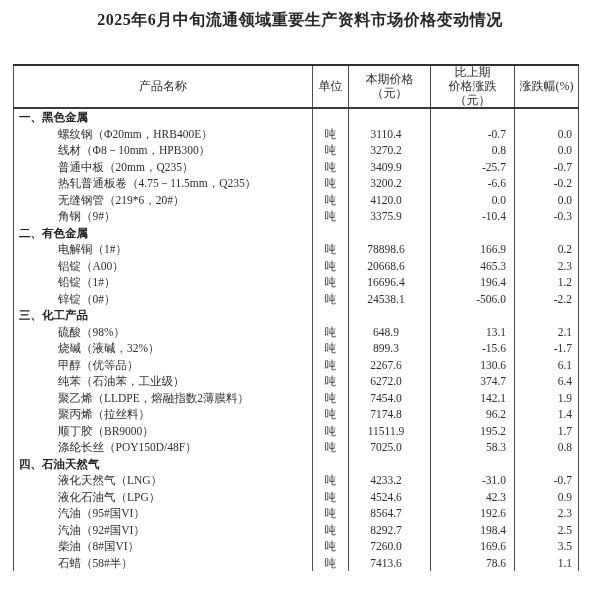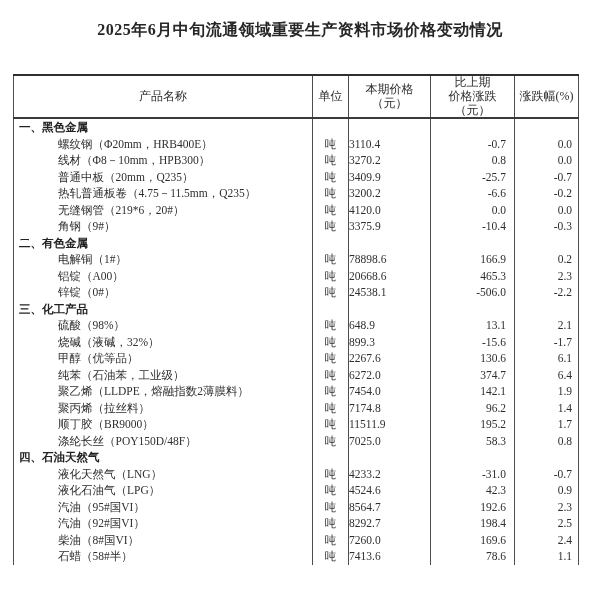--- a/index.html
+++ b/index.html
@@ -2,21 +2,21 @@
 <html><head>
 <meta charset="utf-8">
 <style>
   html, body { margin:0; padding:0; background:#ffffff; }
   .page {
     position:relative; width:600px; height:597px; overflow:hidden;
     background:#ffffff; color:#2b2b2b;
     font-family:"Liberation Serif","DejaVu Serif",serif;
   }
   .title {
-    margin:12px; padding-top:8px; text-align:center;
+    margin:2px; padding-top:8px; text-align:center;
     font-size:16px; font-weight:bold; color:#262626; letter-spacing:0.5px;
   }
   table.price-table {
     border-collapse:collapse; table-layout:fixed;
     width:565px; margin-left:13px; margin-top:33px;
     border-top:2px solid #2f2f2f;
   }
   .price-table th, .price-table td {
     border-left:1px solid #4d4d4d; border-right:1px solid #4d4d4d;
     padding:0; overflow:hidden; white-space:nowrap;
@@ -24,21 +24,21 @@
   .price-table thead th {
     border-bottom:2px solid #3a3a3a;
     height:40px; vertical-align:middle; text-align:center;
     font-weight:normal; font-size:12px; line-height:1.15;
     white-space:pre-line; color:#2b2b2b;
   }
   .price-table tbody td { height:16.5px; font-size:11.5px; line-height:16.5px; color:#2e2e2e; }
   td.name  { text-align:left; padding-left:44px; font-size:12px; }
   td.name.section { padding-left:5px; font-weight:bold; color:#222; }
   td.unit  { text-align:center; font-size:12px; }
-  td.price { text-align:left; padding-right:7px; }
+  td.price { text-align:center; padding-right:7px; }
   td.change{ text-align:right; padding-right:8px; }
   td.pct   { text-align:right; padding-right:6px; }
   col.c-name  { width:299px; }
   col.c-unit  { width:36px;  }
   col.c-price { width:82px;  }
   col.c-change{ width:84px;  }
   col.c-pct   { width:64px;  }
 </style>
 </head>
 <body>
@@ -131,20 +131,27 @@
           <td class="pct">0.2</td>
         </tr>
         <tr>
           <td class="name">铝锭（A00）</td>
           <td class="unit">吨</td>
           <td class="price">20668.6</td>
           <td class="change">465.3</td>
           <td class="pct">2.3</td>
         </tr>
         <tr>
+          <td class="name">铅锭（1#）</td>
+          <td class="unit">吨</td>
+          <td class="price">16696.4</td>
+          <td class="change">196.4</td>
+          <td class="pct">1.2</td>
+        </tr>
+        <tr>
           <td class="name">锌锭（0#）</td>
           <td class="unit">吨</td>
           <td class="price">24538.1</td>
           <td class="change">-506.0</td>
           <td class="pct">-2.2</td>
         </tr>
         <tr>
           <td class="name section">三、化工产品</td>
           <td class="unit"></td>
           <td class="price"></td>
@@ -240,21 +247,21 @@
           <td class="unit">吨</td>
           <td class="price">8292.7</td>
           <td class="change">198.4</td>
           <td class="pct">2.5</td>
         </tr>
         <tr>
           <td class="name">柴油（8#国VI）</td>
           <td class="unit">吨</td>
           <td class="price">7260.0</td>
           <td class="change">169.6</td>
-          <td class="pct">2.4</td>
+          <td class="pct">3.5</td>
         </tr>
         <tr>
           <td class="name">石蜡（58#半）</td>
           <td class="unit">吨</td>
           <td class="price">7413.6</td>
           <td class="change">78.6</td>
           <td class="pct">1.1</td>
         </tr>
       </tbody>
   </table>

